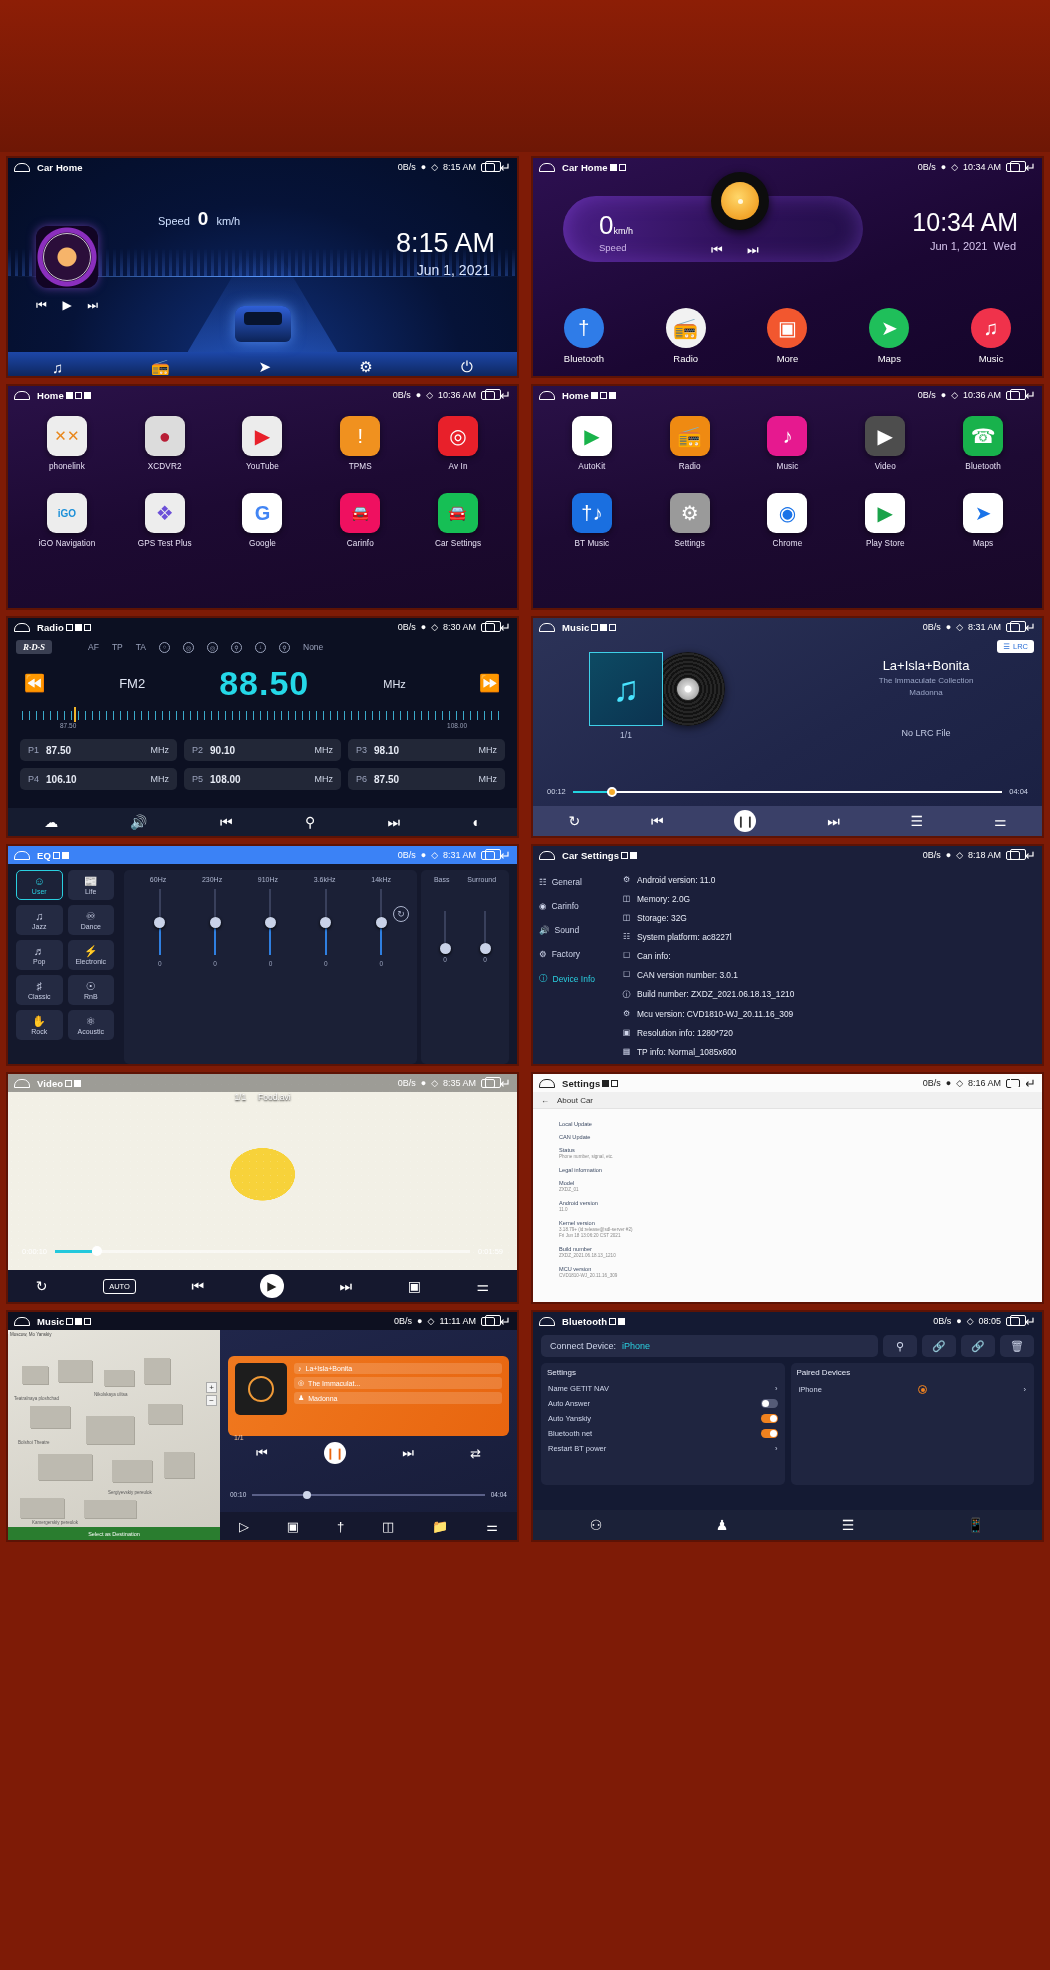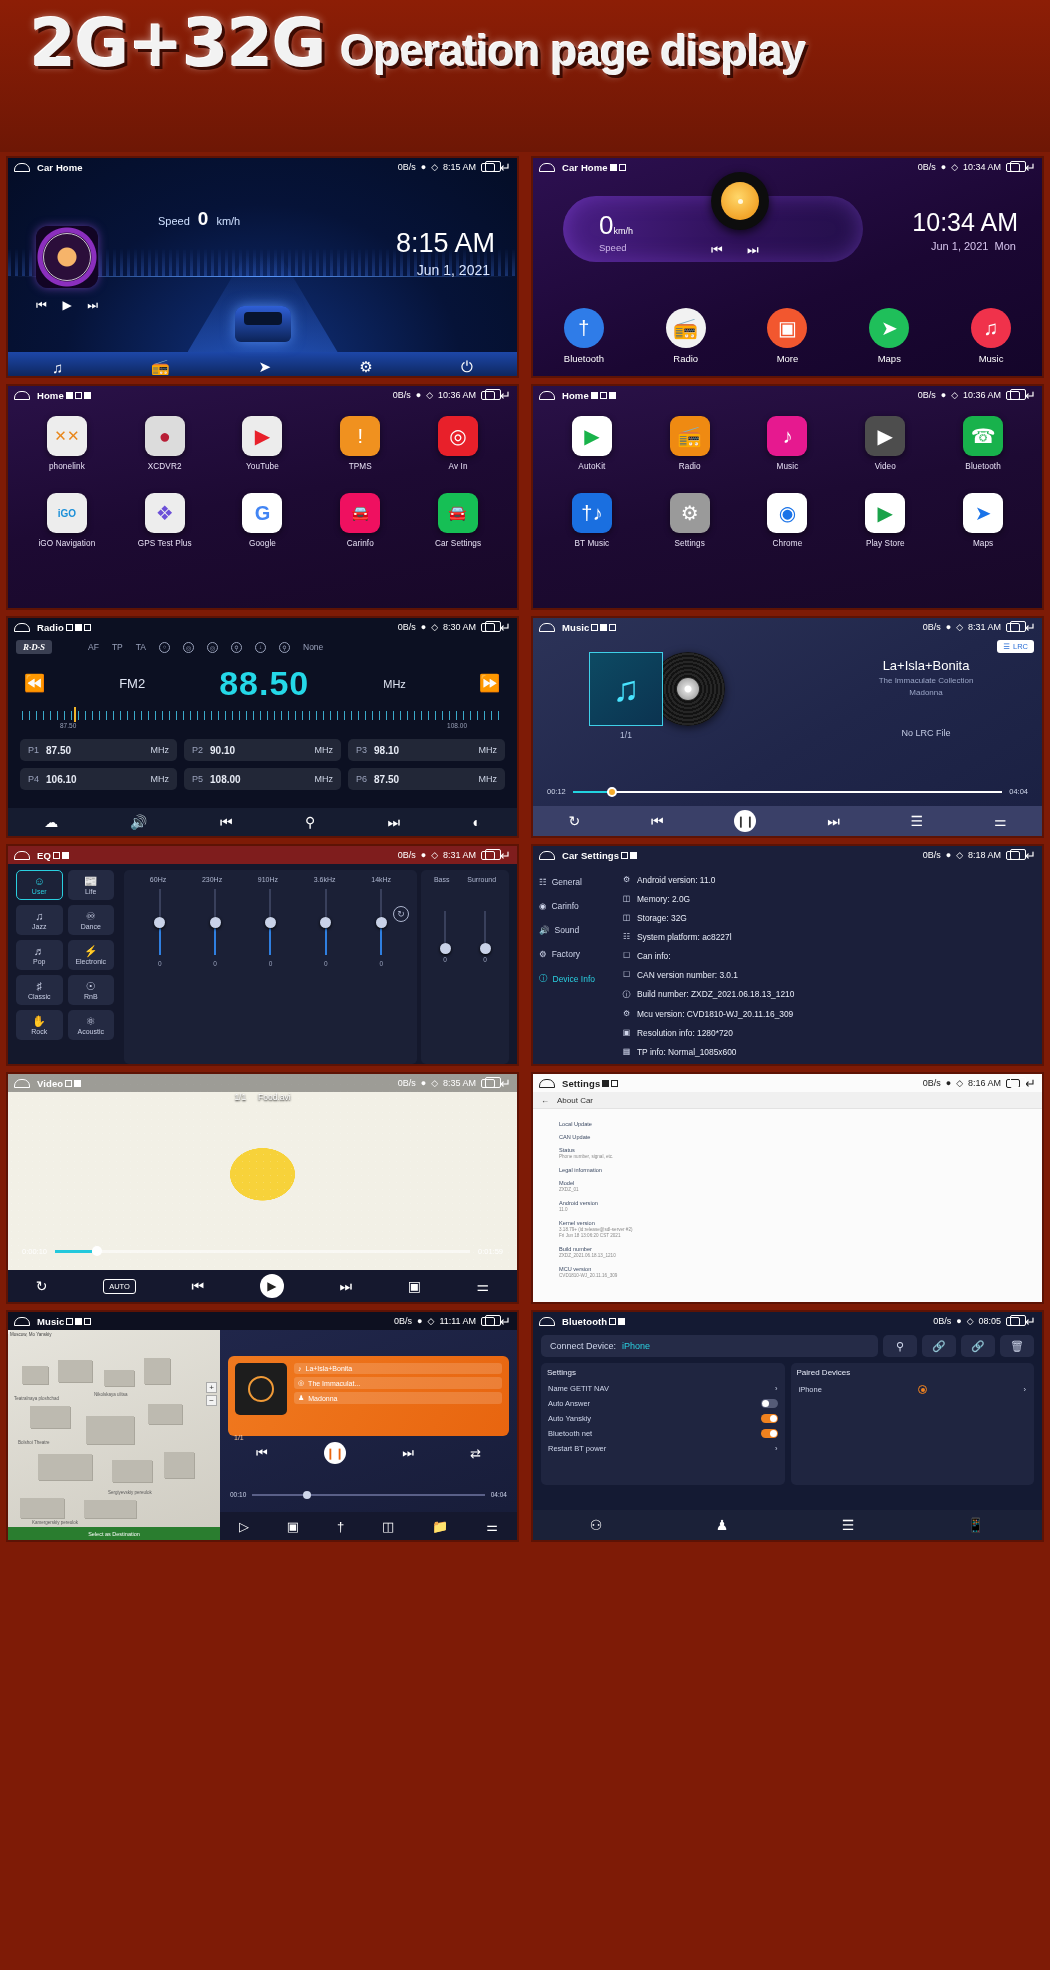--- a/index.html
+++ b/index.html
@@ -293,24 +293,20 @@
       font-size:7.5px; color:#cfd6ea; padding:4px 2px; }
   .dot { width:9px; height:9px; border-radius:50%; border:1.5px solid #f0821f; position:relative; }
   .dot:after{content:"";position:absolute;inset:1.5px;border-radius:50%;background:#f0821f;}
   .btdock { position:absolute; left:0; right:0; bottom:0; height:30px; background:#1b2138;
       display:flex; align-items:center; justify-content:space-around; color:#fff; font-size:14px; }
 </style>
 </head>
 <body>
 
 <div class="banner">
-  <div class="banner-line1">
-    <span class="big">2G+32G</span>
-    <span class="small">Operation page display</span>
-  </div>
 </div>
 
 <div class="grid">
 
   <div class="row">
 
     <div class="cell" style="height:222px">
       <div class="scr carhome">
         <div class="sbar">
           <span class="home-ic"></span>
@@ -371,21 +367,21 @@
         <div class="ch2-knob">
             <i></i>
           </div>
         <div class="ch2-spd">
           <span class="v">0</span><span class="u">km/h</span>
           <div class="l">Speed</div>
         </div>
         <div class="ch2-clock">10:34 AM</div>
         <div class="ch2-date">
           <span>Jun 1, 2021</span>
-          &nbsp;<span>Mon</span>
+          &nbsp;<span>Wed</span>
         </div>
         <div class="ch2-prev">⏮</div>
         <div class="ch2-next">⏭</div>
         <div class="ch2-apps">
           <div class="ch2-app">
             <div class="ic" style="background:#2f7ce8">†</div>
             <span>Bluetooth</span>
           </div>
           <div class="ch2-app">
             <div class="ic" style="background:#f2f2f2;color:#d06a1a">📻</div>
@@ -666,21 +662,21 @@
           <span>⏭</span>
           <span>☰</span>
           <span>⚌</span>
         </div>
       </div>
     </div>
   </div>
 
   <div class="row">
     <div class="cell" style="height:222px">
-      <div class="scr" style="background:#7f1d1d;height:100%">
+      <div class="scr" style="background:#3b82f6;height:100%">
         <div class="sbar">
           <span class="home-ic"></span>
           <span class="title">EQ</span>
           <span class="mini-ic o"></span>
           <span class="mini-ic"></span>
           <span class="right">
             <span>0B/s</span>
             <span>●</span>
             <span>◇</span>
             <span>8:31 AM</span>

